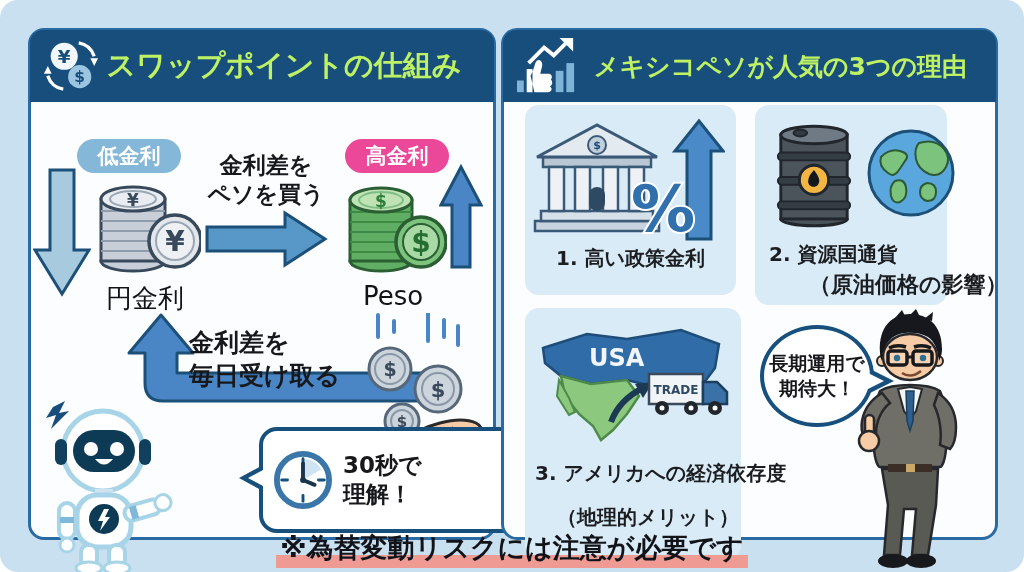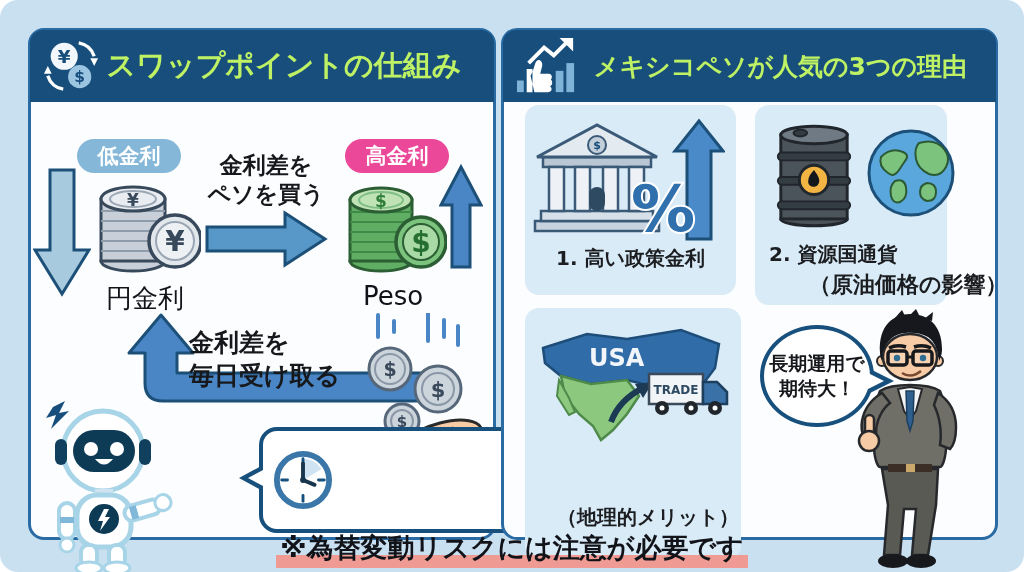--- a/index.html
+++ b/index.html
@@ -201,20 +201,24 @@
             <line x1="53" y1="31" x2="47" y2="31"></line>
           <line x1="31" y1="53" x2="31" y2="47"></line>
             <line x1="9" y1="31" x2="15" y2="31"></line>
         </g>
         <g stroke="#17354d" stroke-width="4" stroke-linecap="round">
           <line x1="31" y1="31" x2="31" y2="14"></line>
             <line x1="31" y1="31" x2="43" y2="36"></line>
         </g>
         <circle cx="31" cy="31" r="3" fill="#17354d"></circle>
       </svg>
+      <div class="bubble-text">
+        <div>30秒で</div>
+        <div>理解！</div>
+      </div>
     </div>
   </div>
 
   <div class="panel panel-right">
     <div class="panel-header">
       <svg class="hdr-icon" width="64" height="60" viewBox="0 0 66 62">
         <polyline points="14,28 30,12 40,20 56,4" stroke="#ffffff" stroke-width="4" fill="none"></polyline>
         <polygon points="46,2 60,2 60,16" fill="#ffffff"></polygon>
         <rect x="2" y="46" width="7" height="12" fill="#7fb3d8"></rect>
         <rect x="42" y="36" width="8" height="22" fill="#7fb3d8"></rect>
@@ -287,20 +291,21 @@
           <text x="27" y="26" font-size="12" font-weight="bold" text-anchor="middle" fill="#2e4a62">TRADE</text>
           <path d="M54 14 h14 l10 10 v12 h-24 z" fill="#3a72a8" stroke="#1d3f5e" stroke-width="2.5"></path>
           <circle cx="13" cy="40" r="7" fill="#20262c"></circle>
             <circle cx="13" cy="40" r="2.5" fill="#ffffff"></circle>
           <circle cx="42" cy="40" r="7" fill="#20262c"></circle>
             <circle cx="42" cy="40" r="2.5" fill="#ffffff"></circle>
           <circle cx="66" cy="40" r="7" fill="#20262c"></circle>
             <circle cx="66" cy="40" r="2.5" fill="#ffffff"></circle>
         </g>
       </svg>
+      <div class="caption" style="left:10px;top:152px;">3. アメリカへの経済依存度</div>
       <div class="caption" style="left:32px;top:180px;margin-top:16px;">（地理的メリット）</div>
     </div>
 
     <div class="abs advisor-bubble">
       <div class="bubble-tail-r"></div>
       <div class="bubble-tail-r inner"></div>
       <div class="bubble-text">
         <div>長期運用で</div>
         <div>期待大！</div>
       </div>

